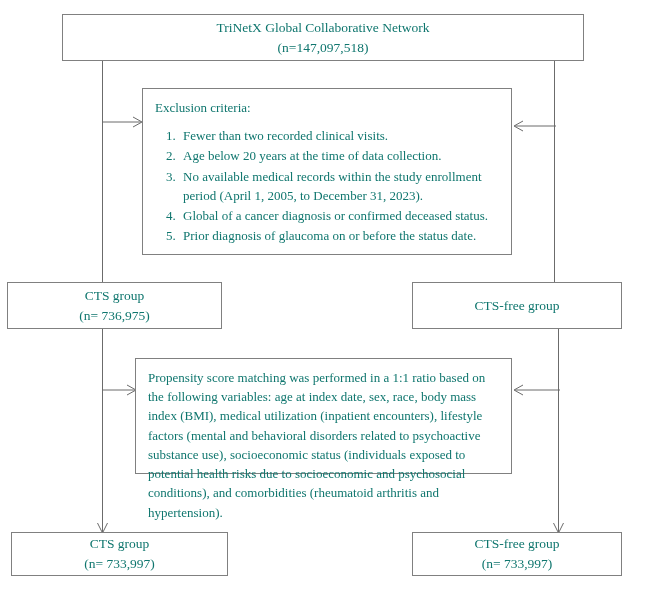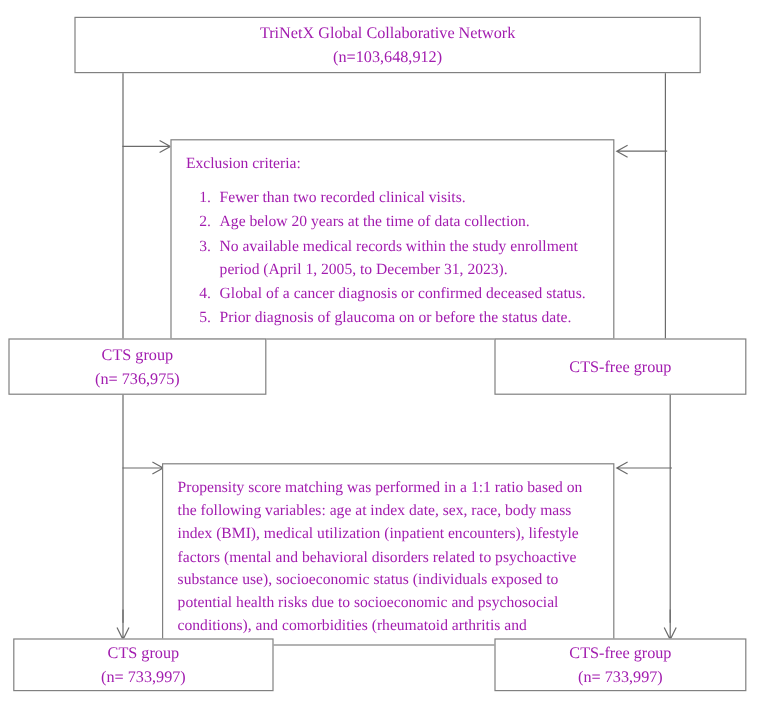--- a/index.html
+++ b/index.html
@@ -6,21 +6,21 @@
     margin: 0;
     padding: 0;
     background: #ffffff;
   }
   #canvas {
     position: relative;
     width: 645px;
     height: 590px;
     background: #ffffff;
     font-family: "Liberation Serif", "DejaVu Serif", serif;
-    color: #a21caf;
+    color: #0f766e;
     overflow: hidden;
   }
   .box {
     position: absolute;
     box-sizing: border-box;
     border: 1px solid #808080;
     background: #ffffff;
   }
   .box-center {
     display: flex;
@@ -29,21 +29,20 @@
     justify-content: center;
     text-align: center;
     line-height: 1.45;
     font-size: 13.5px;
   }
   .box-left {
     text-align: left;
     line-height: 1.48;
     font-size: 13px;
     padding: 9px 10px 8px 12px;
-    margin-top: 28px;
   }
   .crit-title {
     margin-bottom: 9px;
   }
   ol.criteria {
     margin: 0;
     padding-left: 24px;
     list-style-position: outside;
   }
   ol.criteria li {
@@ -68,21 +67,21 @@
     stroke-width: 1;
   }
 </style>
 </head>
 <body>
 
 <div id="canvas">
 
   <div class="box box-center" style="left:62px; top:14px; width:522px; height:47px;">
     <div>TriNetX Global Collaborative Network</div>
-    <div>(n=103,648,912)</div>
+    <div>(n=147,097,518)</div>
   </div>
 
   <div class="line-v" style="left:102px; top:61px; height:222px;"></div>
 
   <div class="line-v" style="left:554px; top:61px; height:222px;"></div>
 
   <svg class="arrow" style="left:102px; top:114px; width:42px; height:16px;" viewBox="0 0 42 16">
     <path d="M0 8 H39 M31 3 L40 8 L31 13"></path>
   </svg>
 
@@ -121,21 +120,21 @@
   </svg>
 
   <svg class="arrow" style="left:102px; top:382px; width:36px; height:16px;" viewBox="0 0 36 16">
     <path d="M0 8 H33 M25 3 L34 8 L25 13"></path>
   </svg>
 
   <svg class="arrow" style="left:512px; top:382px; width:48px; height:16px;" viewBox="0 0 48 16">
     <path d="M48 8 H3 M11 3 L2 8 L11 13"></path>
   </svg>
 
-  <div class="box box-left" style="left:135px; top:358px; width:377px; height:152px;">
+  <div class="box box-left" style="left:135px; top:358px; width:377px; height:116px;">
     <p class="para">Propensity score matching was performed in a 1:1 ratio based on the following variables: age at index date, sex, race, body mass index (BMI), medical utilization (inpatient encounters), lifestyle factors (mental and behavioral disorders related to psychoactive substance use), socioeconomic status (individuals exposed to potential health risks due to socioeconomic and psychosocial conditions), and comorbidities (rheumatoid arthritis and hypertension).</p>
   </div>
 
   <div class="box box-center" style="left:11px; top:532px; width:217px; height:44px;">
     <div>CTS group</div>
     <div>(n= 733,997)</div>
   </div>
 
   <div class="box box-center" style="left:412px; top:532px; width:210px; height:44px;">
     <div>CTS-free group</div>

